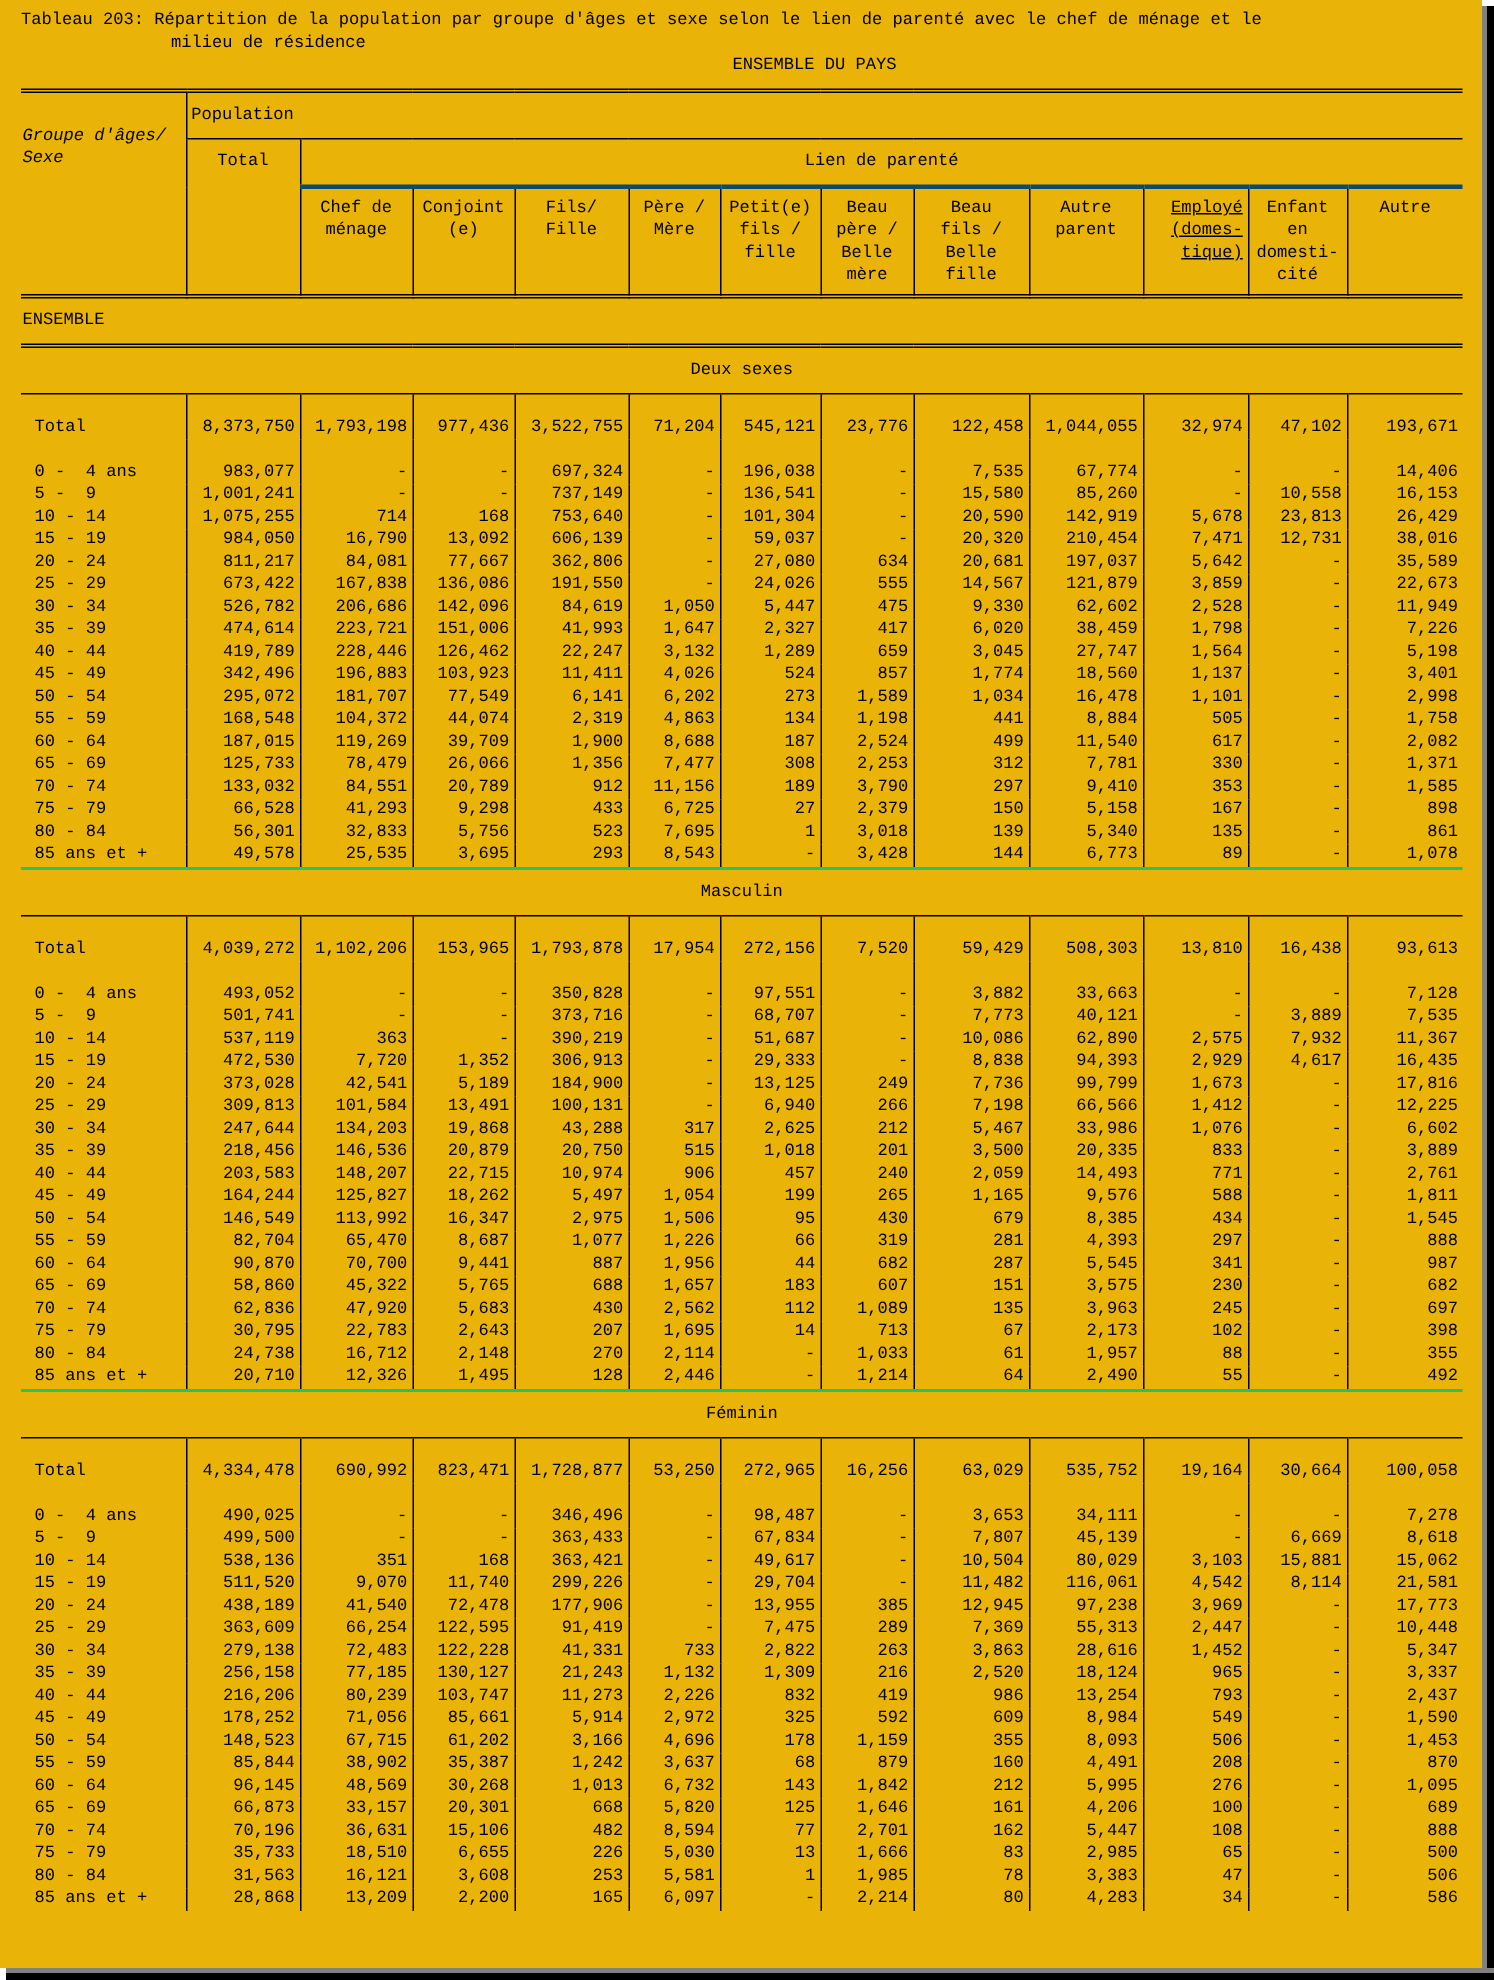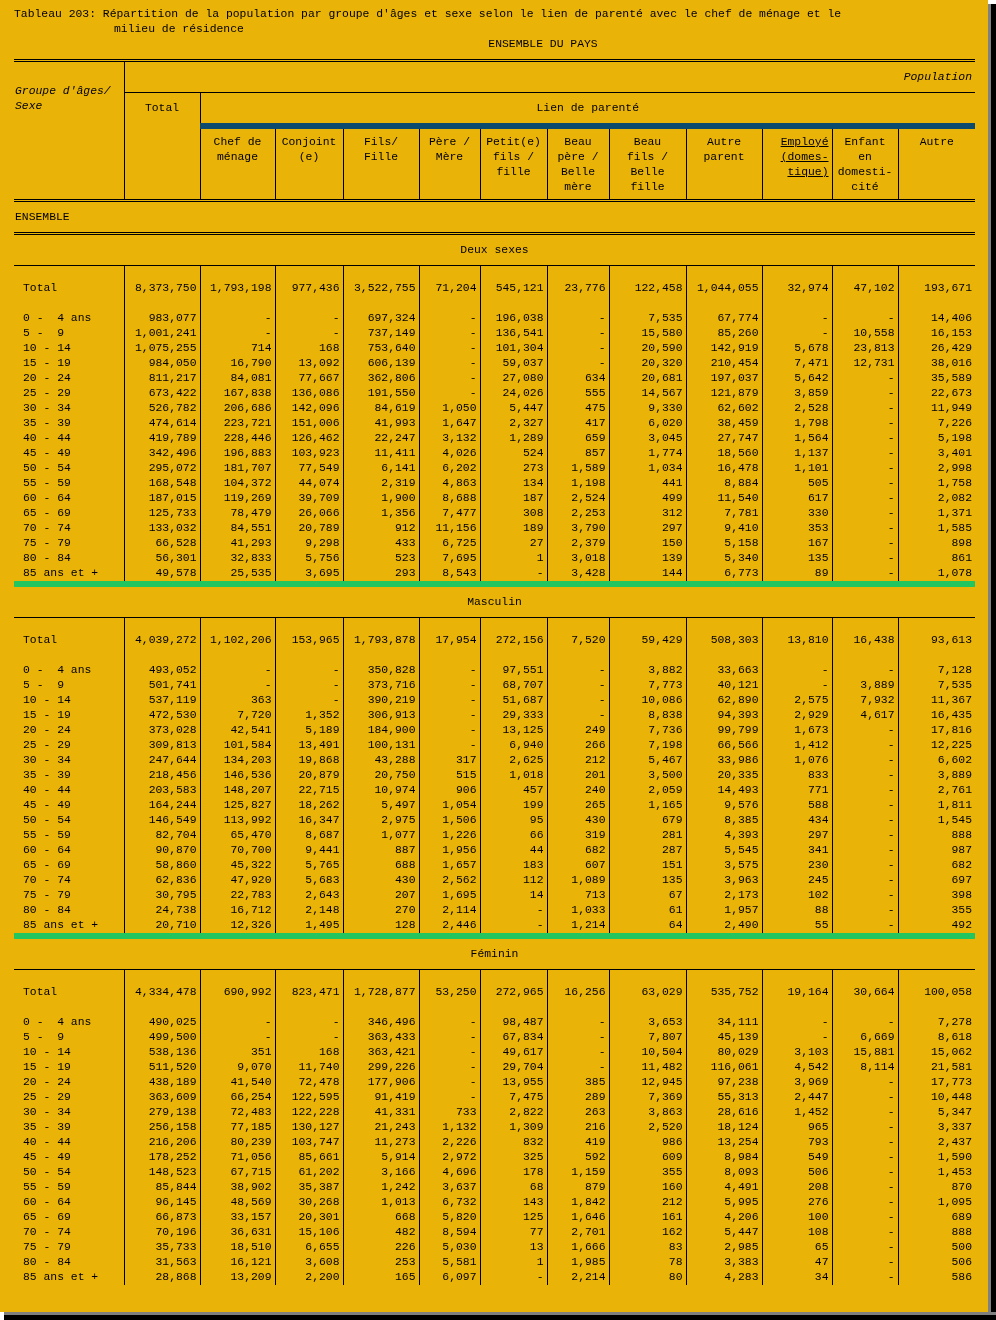--- a/index.html
+++ b/index.html
@@ -13,29 +13,29 @@
   .title { position:absolute; left:14px; top:7px; line-height:15px; white-space:pre; }
   .title .line2 { padding-left:100px; }
   .subtitle { position:absolute; left:0; width:1086px; top:38px; text-align:center; white-space:pre; }
   .subtitle span{ display:inline-block; width:100%; text-align:center; }
   table { position:absolute; left:14px; top:59px; width:961px; border-collapse:collapse; table-layout:fixed; }
   td, th { padding:0 3px; font-weight:normal; white-space:nowrap; line-height:15px; height:15px; }
   th { vertical-align:top; }
   .num { text-align:right; }
   .vl { border-left:1px solid #000; }
   .dbl-top { border-top:3px double #000; }
-  .hdr-pop { text-align:right; height:30px; vertical-align:middle;font-style:italic; }
+  .hdr-pop { text-align:left; height:30px; vertical-align:middle; }
   .hdr-lien { text-align:center; height:30px; vertical-align:middle; border-top:1px solid #000; }
-  .hdr-sub th { text-align:center; padding-top:6px; height:64px; border-top:6px solid #0c4a6e; white-space:normal; line-height:15px;margin-left:20px; }
+  .hdr-sub th { text-align:center; padding-top:6px; height:64px; border-top:3px solid #0c4a6e; white-space:normal; line-height:15px;margin-left:20px; }
   .hdr-sub th.right { text-align:right;text-decoration:underline; }
   .hdr-group { text-align:left; vertical-align:middle; }
   .hdr-total { text-align:center; vertical-align:middle; }
   .ens td { height:30px; vertical-align:middle; border-top:3px double #000; padding-left:0; }
   .sec td { text-align:center; height:30px; vertical-align:middle; border-top:3px double #000; }
-  .sec.single td { border-top:6px solid #22c55e;text-align:center; }
+  .sec.single td { border-top:2px solid #22c55e;text-align:center; }
   .gap td { height:15px; border-top:1px solid #000; }
   .total td { height:15px; }
   .blank td { height:15px; }
   .label { padding-left:9px; white-space:pre; }
 </style>
 </head>
 <body>
 
 <div class="page">
   <div class="title"><span>Tableau 203: Répartition de la population par groupe d'âges et sexe selon le lien de parenté avec le chef de ménage et le</span>

